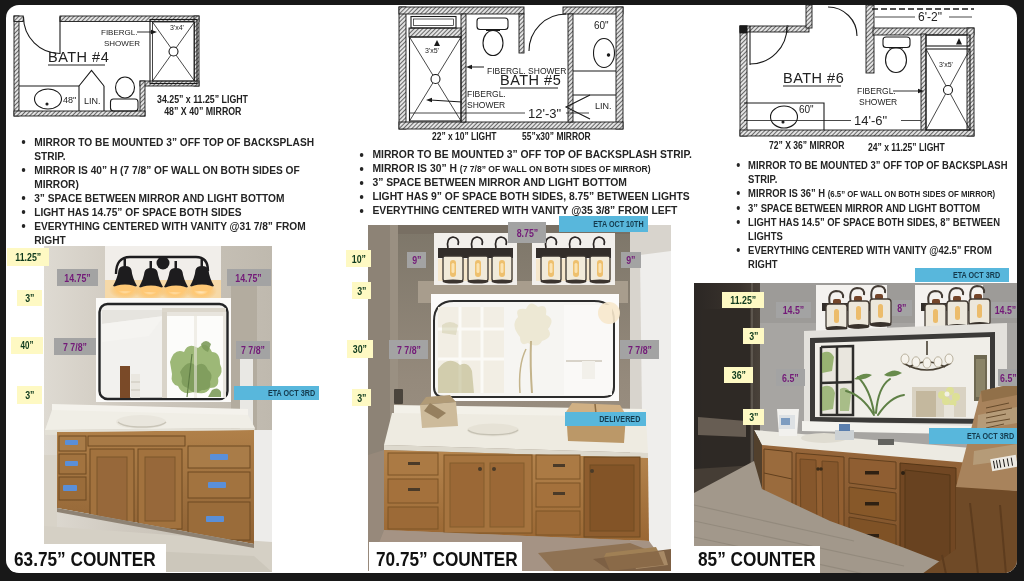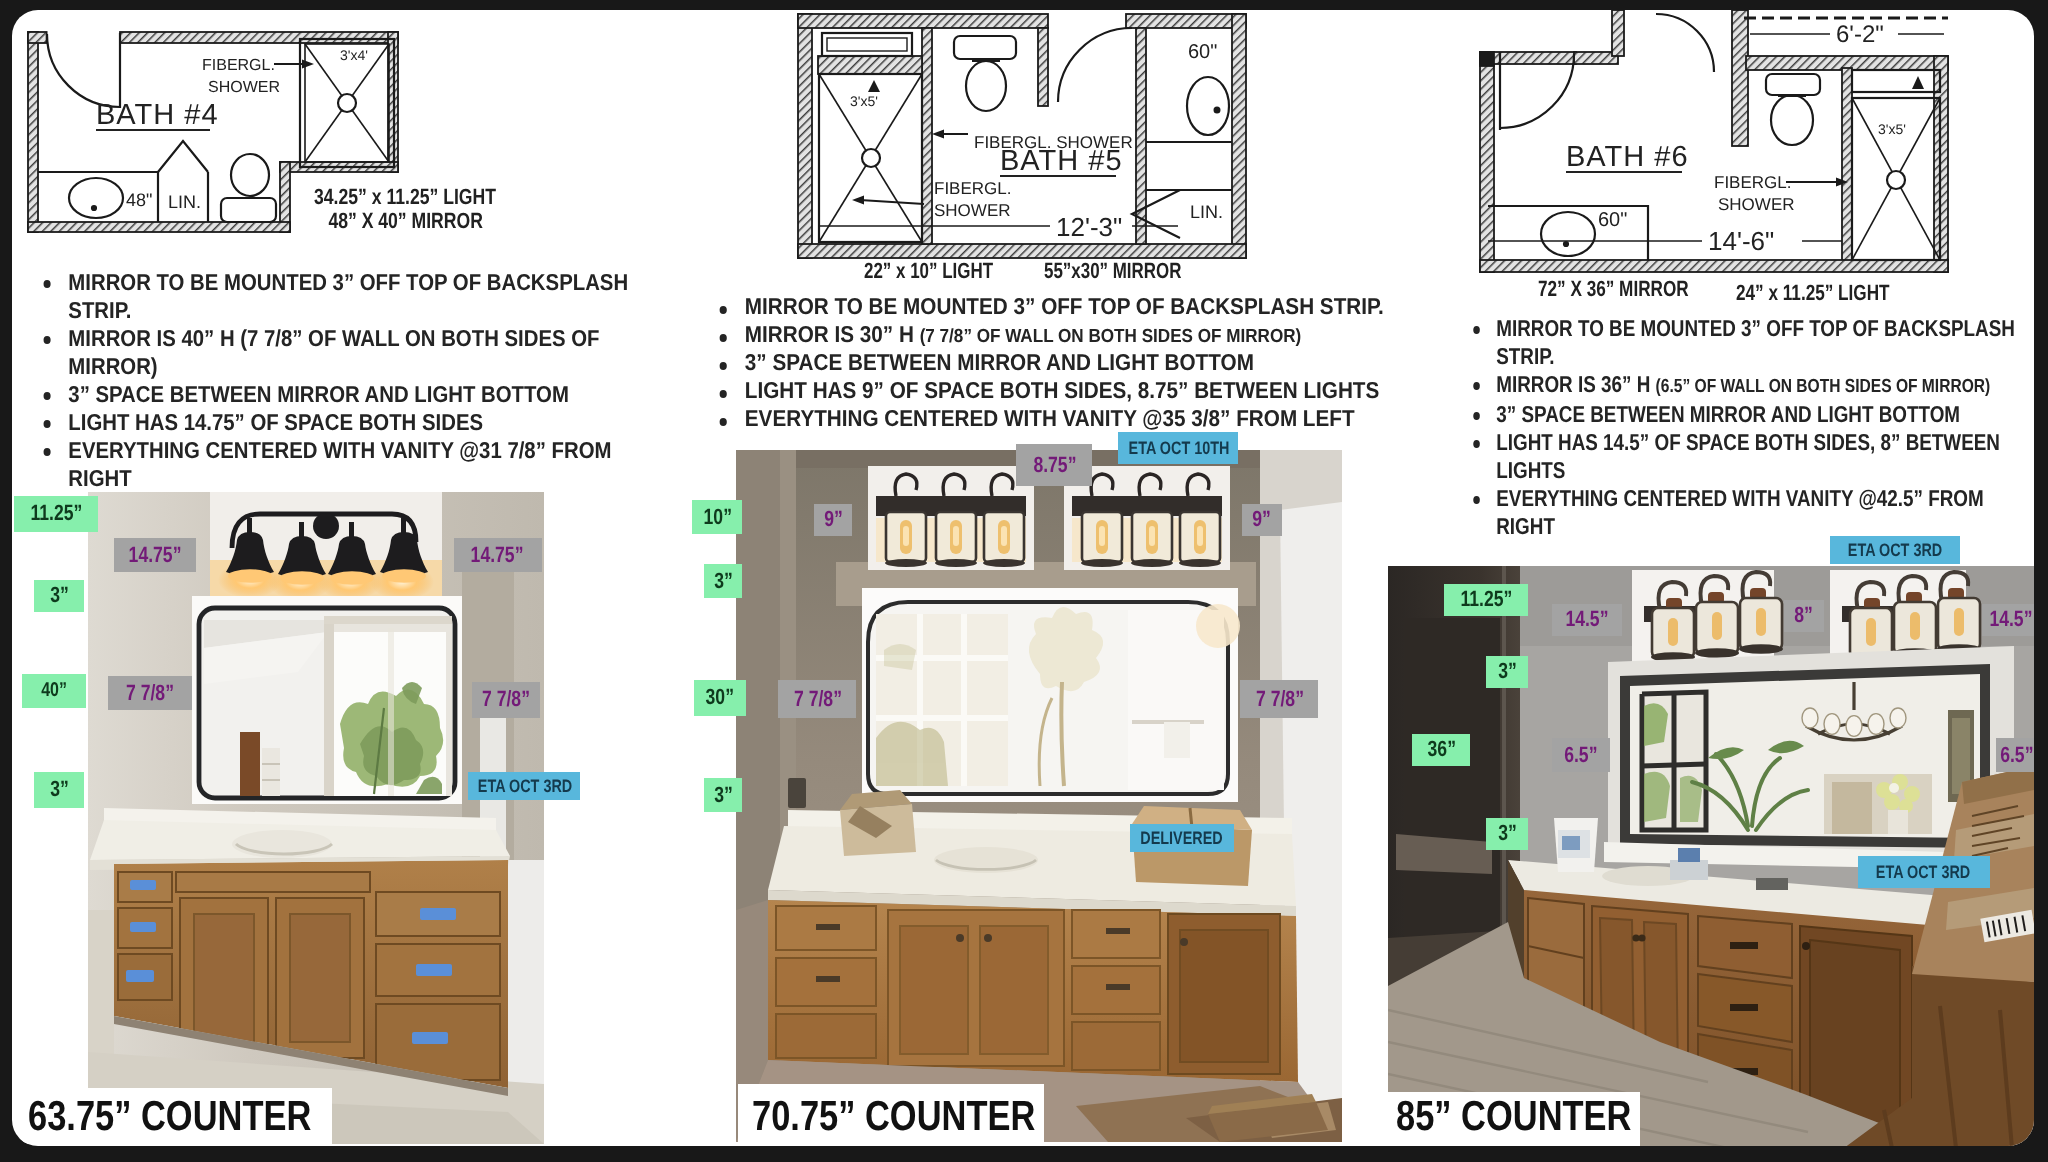--- a/index.html
+++ b/index.html
@@ -4,23 +4,23 @@
 <style>
 html,body{margin:0;padding:0;}
 body{width:1024px;height:581px;background:#181818;position:relative;overflow:hidden;
   font-family:"Liberation Sans",sans-serif;}
 #page{position:absolute;left:6px;top:5px;width:1011px;height:568px;background:#ffffff;
   border-radius:13px;overflow:hidden;}
 #world{position:absolute;left:-6px;top:-5px;width:1024px;height:581px;}
 .abs{position:absolute;}
 .lab{position:absolute;font-weight:bold;color:#0d1f26;display:flex;align-items:center;justify-content:center;white-space:nowrap;overflow:hidden;}
 .lab>i{font-style:normal;display:inline-block;transform:scaleX(0.8);}
-.green{background:#86efac;color:#0e3a1d;}
+.green{background:#fef9c3;color:#0e3a1d;}
 .pink{background:#a3a3a3;color:#731a78;}
-.blue{background:#58b7dc;color:#143a4d;}
+.blue{background:#58b7dc;color:#143a4d;padding-left:29px;}
 .bl{position:absolute;font-weight:bold;color:#212121;}
 ul.blist{list-style:none;margin:0;padding:0;position:absolute;font-weight:bold;color:#242424;
   transform:scaleX(0.8);transform-origin:left top;white-space:nowrap;}
 ul.blist li{position:relative;padding-left:16px;margin:0;}
 ul.blist li:before{content:"";position:absolute;left:2px;top:5px;width:4px;height:4px;border-radius:50%;background:#242424;}
 .ctr{position:absolute;font-weight:bold;color:#111;white-space:nowrap;transform-origin:left center;}
 </style>
 </head>
 <body>
 
@@ -852,21 +852,21 @@
       </div>
 <div class="lab pink" style="left:892px;top:300px;width:20px;height:16px;font-size:11px;">
         <i>8”</i>
       </div>
 <div class="lab pink" style="left:991px;top:302px;width:28px;height:16px;font-size:11px;">
         <i>14.5”</i>
       </div>
 <div class="lab green" style="left:743px;top:328px;width:21px;height:16px;font-size:11px;">
         <i>3”</i>
       </div>
-<div class="lab green" style="left:706px;top:367px;width:29px;height:16px;font-size:11px;">
+<div class="lab green" style="left:724px;top:367px;width:29px;height:16px;font-size:11px;">
         <i>36”</i>
       </div>
 <div class="lab pink" style="left:776px;top:369px;width:29px;height:17px;font-size:11px;">
         <i>6.5”</i>
       </div>
 <div class="lab pink" style="left:998px;top:369px;width:21px;height:17px;font-size:11px;">
         <i>6.5”</i>
       </div>
 <div class="lab green" style="left:743px;top:409px;width:21px;height:16px;font-size:11px;">
         <i>3”</i>

